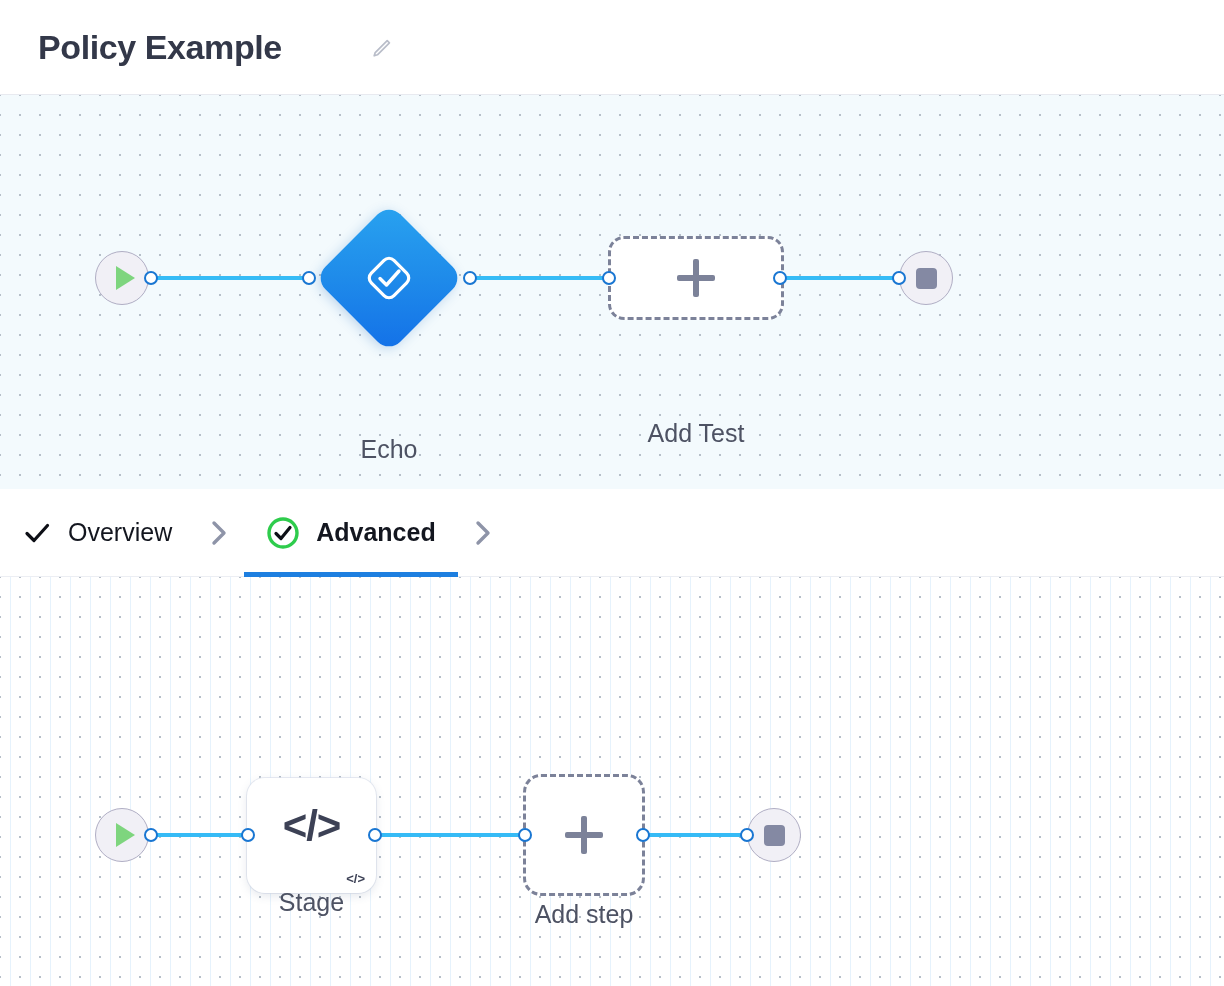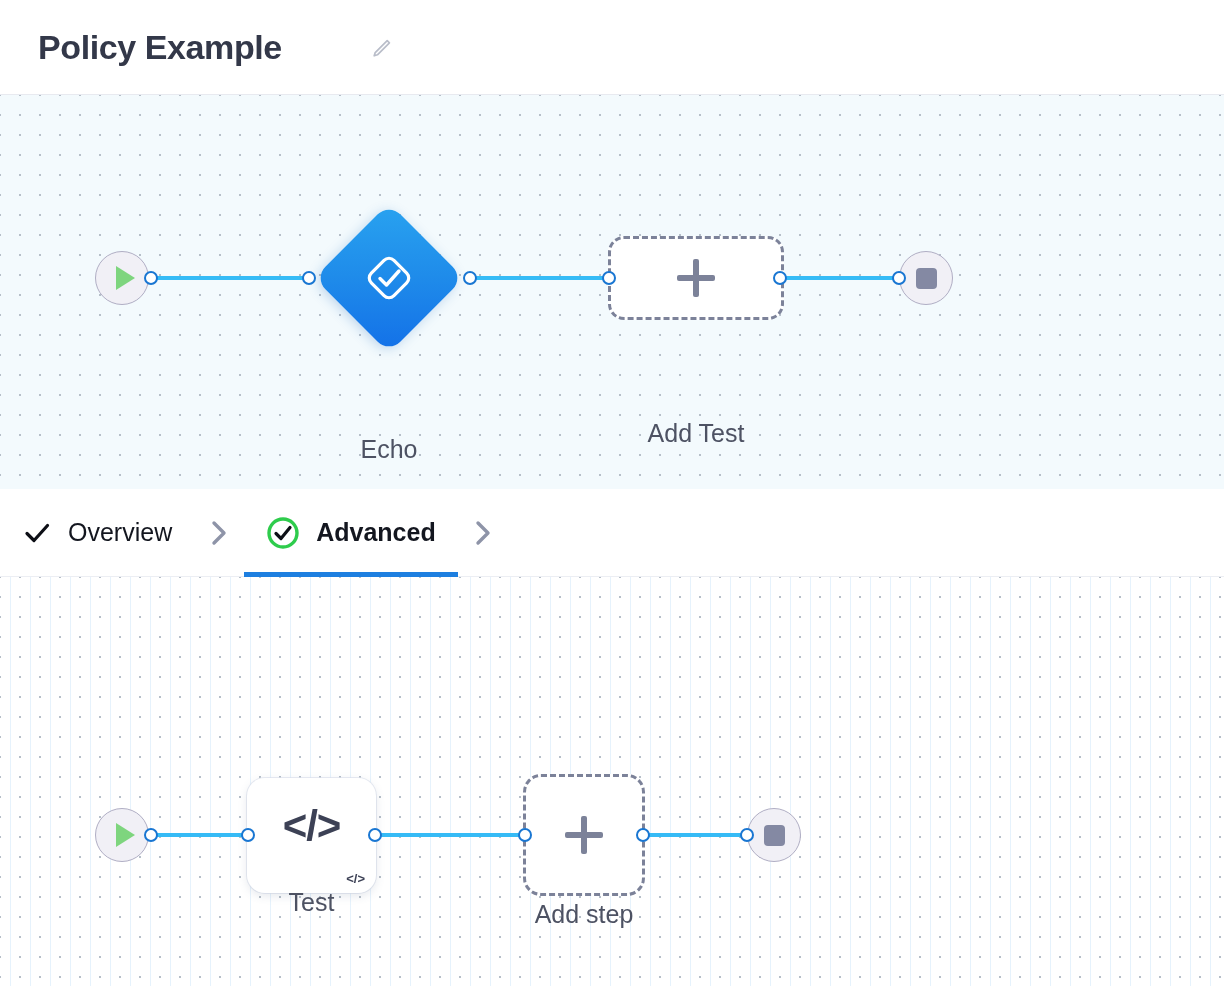--- a/index.html
+++ b/index.html
@@ -370,21 +370,21 @@
     <div class="edge" style="left:640px; top:256px; width:118px;"></div>
 
     <div class="node terminal-node" style="left:95px; top:231px;">
       <div class="play-tri"></div>
     </div>
 
     <div class="step-card" style="left:247px; top:201px;">
       <div class="code-main">&lt;/&gt;</div>
       <div class="code-badge">&lt;/&gt;</div>
     </div>
-    <div class="node-label" style="left:247px; top:311px; width:129px;">Test</div>
+    <div class="node-label" style="left:247px; top:311px; width:129px;">Stage</div>
 
     <div class="node add-box step" style="left:523px; top:197px;">
       <div class="plus-glyph"></div>
     </div>
     <div class="node-label" style="left:523px; top:323px; width:122px;">Add step</div>
 
     <div class="node terminal-node" style="left:747px; top:231px;">
       <div class="stop-sq"></div>
     </div>
 

